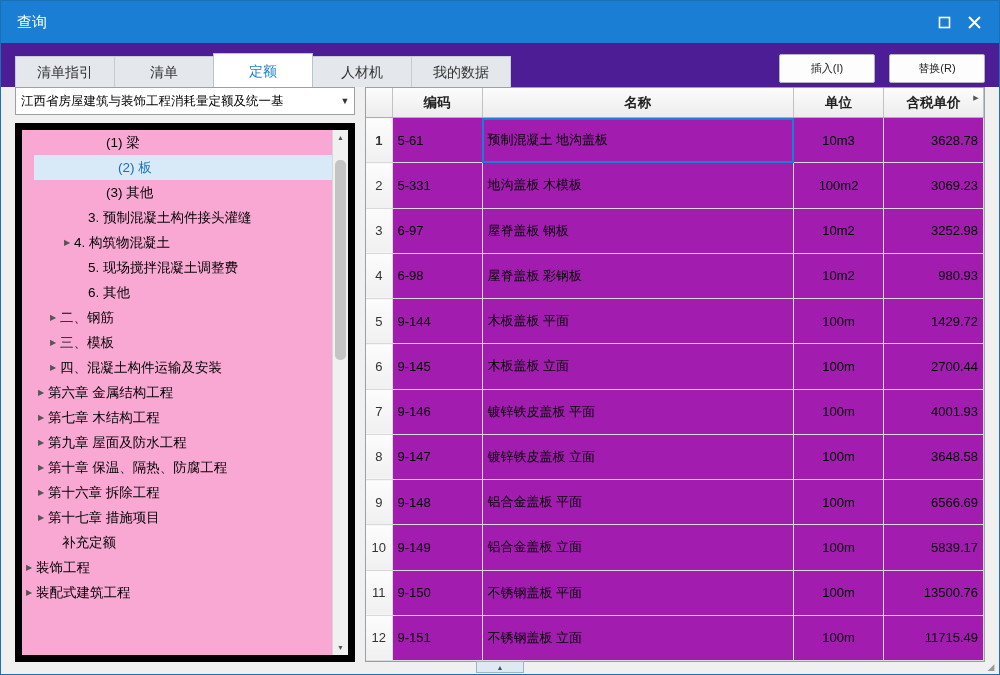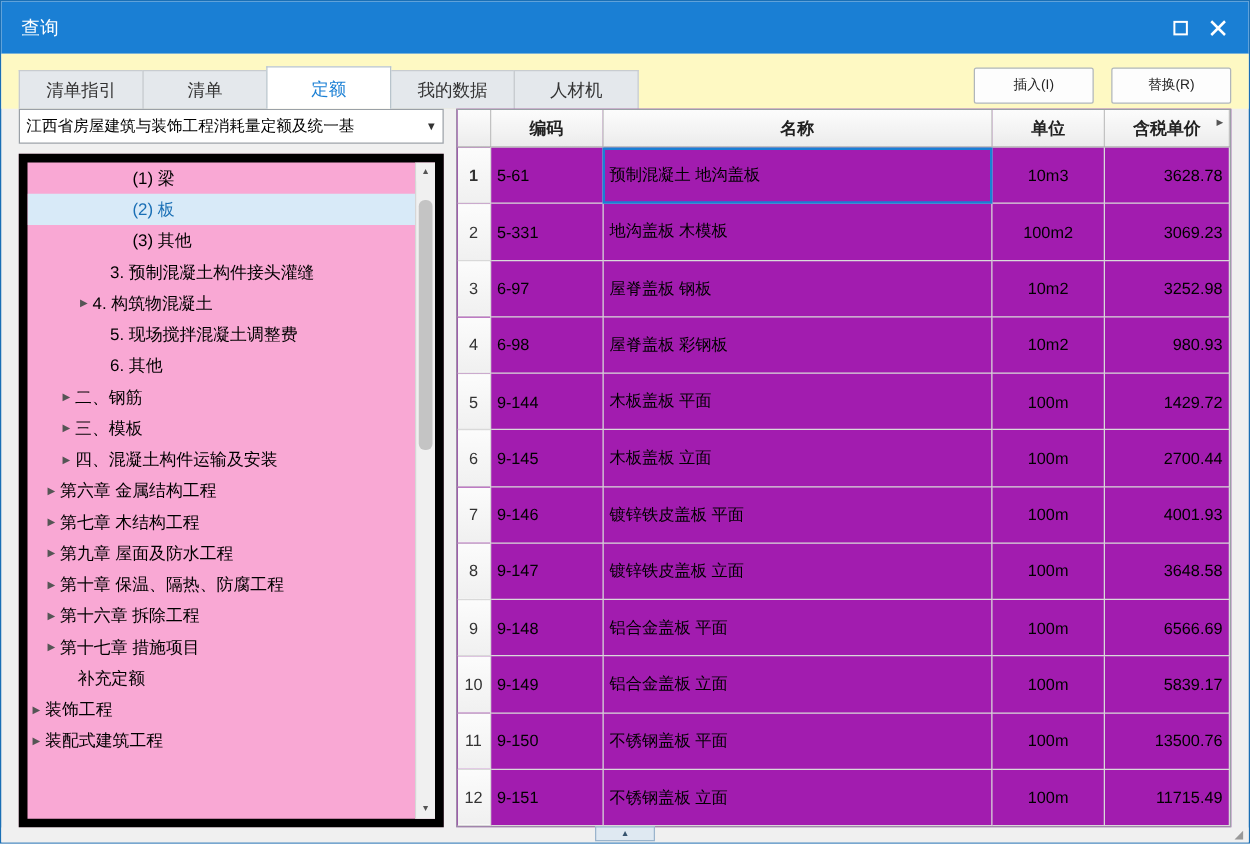--- a/index.html
+++ b/index.html
@@ -40,21 +40,21 @@
     height: 30px;
     display: flex;
     align-items: center;
     justify-content: center;
     color: #fff;
   }
   .winbtn svg { display: block; }
   
   .tabsrow {
     height: 44px;
-    background: #fef9c3;
+    background: #4c1d95;
     display: flex;
     align-items: flex-end;
     padding: 0 14px;
     box-sizing: border-box;
     position: relative;
   }
   .tabs {
     display: flex;
     align-items: flex-end;
     height: 32px;
@@ -170,20 +170,21 @@
     line-height: 25px;
     font-size: 13.5px;
     white-space: nowrap;
     display: flex;
     align-items: center;
     padding-left: 4px;
   }
   .tree-item.sel {
     background: #d8eaf8;
     color: #1a6fb5;
+    margin-left: 12px;
   }
   .tri {
     width: 14px;
     flex: none;
     text-align: center;
     font-size: 8px;
     color: #555;
   }
   .tri.empty { color: transparent; }
   .vscroll {
@@ -333,22 +334,22 @@
           <path d="M2 2 L13 13 M13 2 L2 13" stroke="#fff" stroke-width="2" fill="none"></path>
         </svg>
     </div>
   </div>
 
   <div class="tabsrow">
     <div class="tabs">
       <div class="tab">清单指引</div>
       <div class="tab">清单</div>
       <div class="tab active">定额</div>
+      <div class="tab">人材机</div>
       <div class="tab">我的数据</div>
-      <div class="tab">人材机</div>
     </div>
     <div class="topbtns">
       <div class="topbtn">插入(I)</div>
       <div class="topbtn">替换(R)</div>
     </div>
   </div>
 
   <div class="body">
 
     <div class="left-pane">

